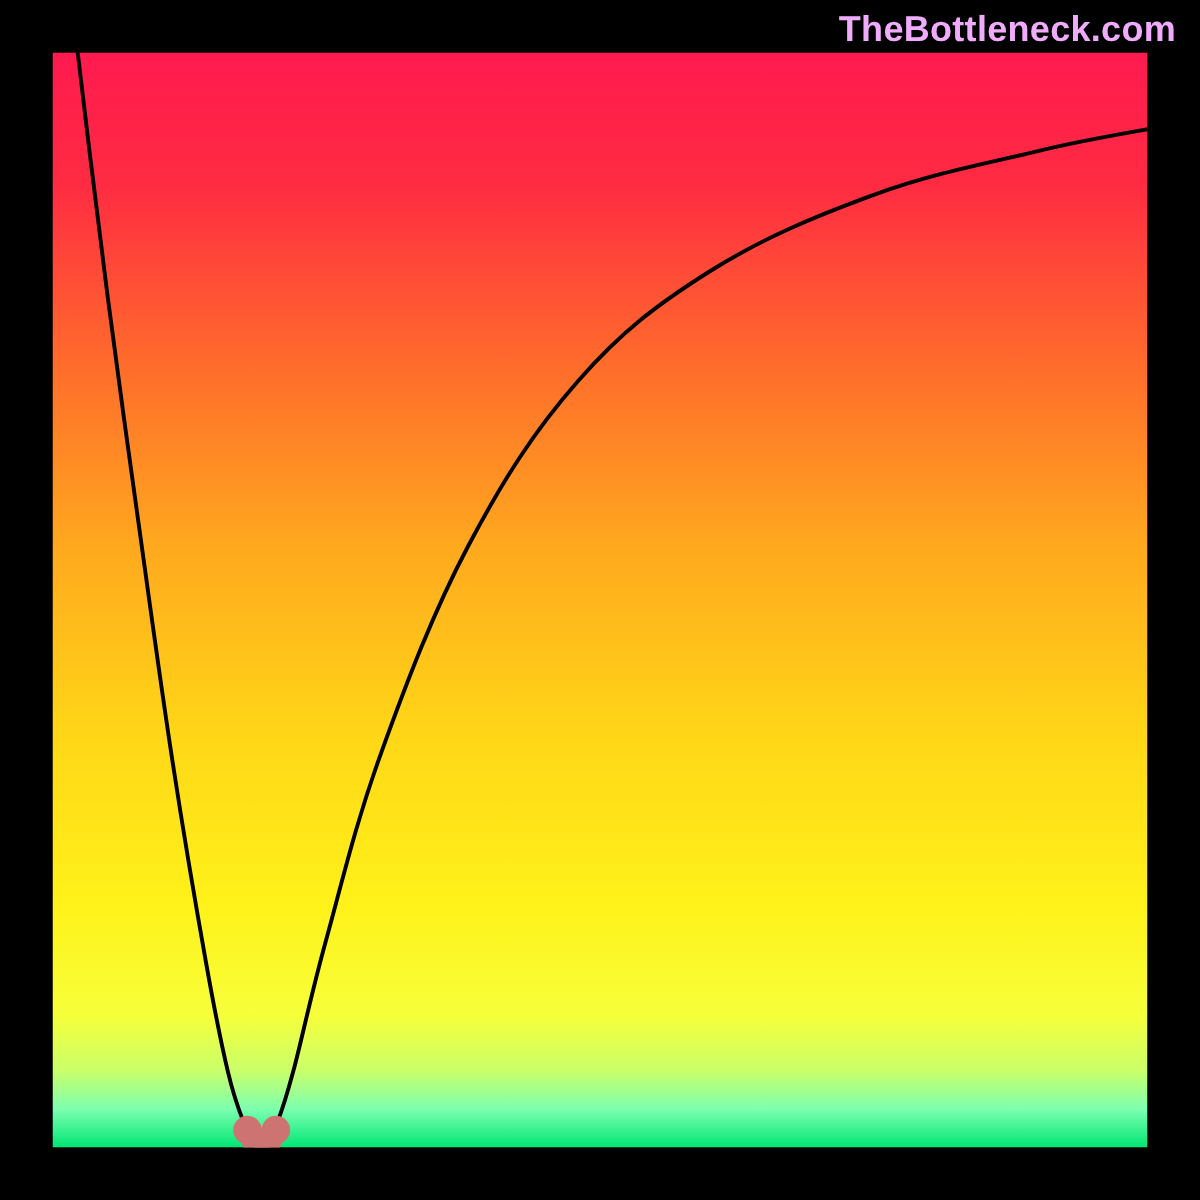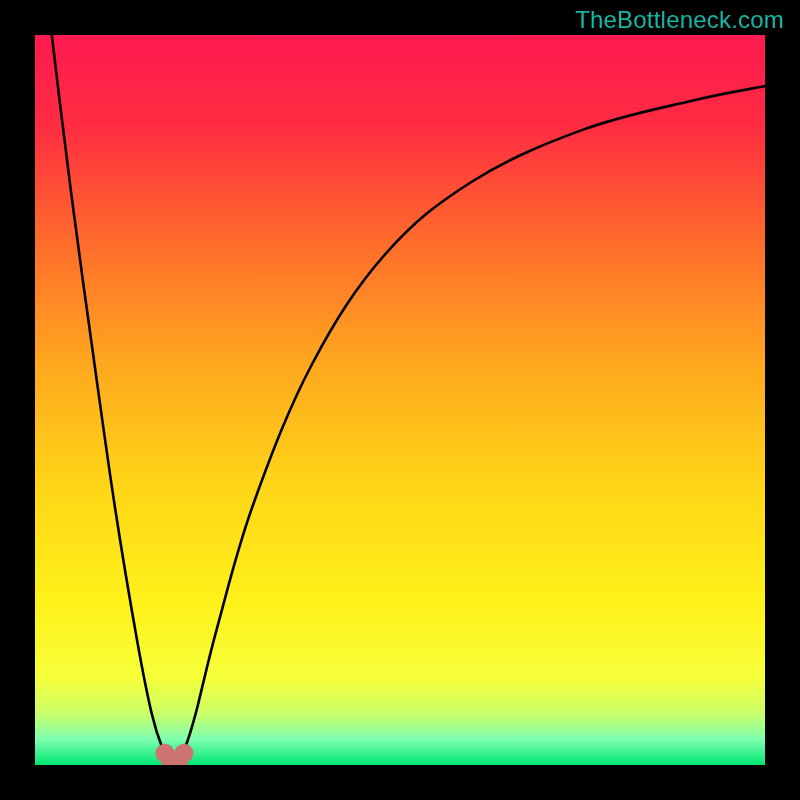--- a/index.html
+++ b/index.html
@@ -24,22 +24,22 @@
     top: 35px;
     width: 730px;
     height: 730px;
   }
   .watermark {
     position: absolute;
     top: 6px;
     right: 16px;
     font-family: Arial, Helvetica, sans-serif;
     font-size: 24px;
-    font-weight: 400;
-    color: #14b8a6;
+    font-weight: 700;
+    color: #f0abfc;
     letter-spacing: 0.2px;
   }
   svg {
     display: block;
   }
 </style>
 </head>
 <body>
 
 <div class="frame">

